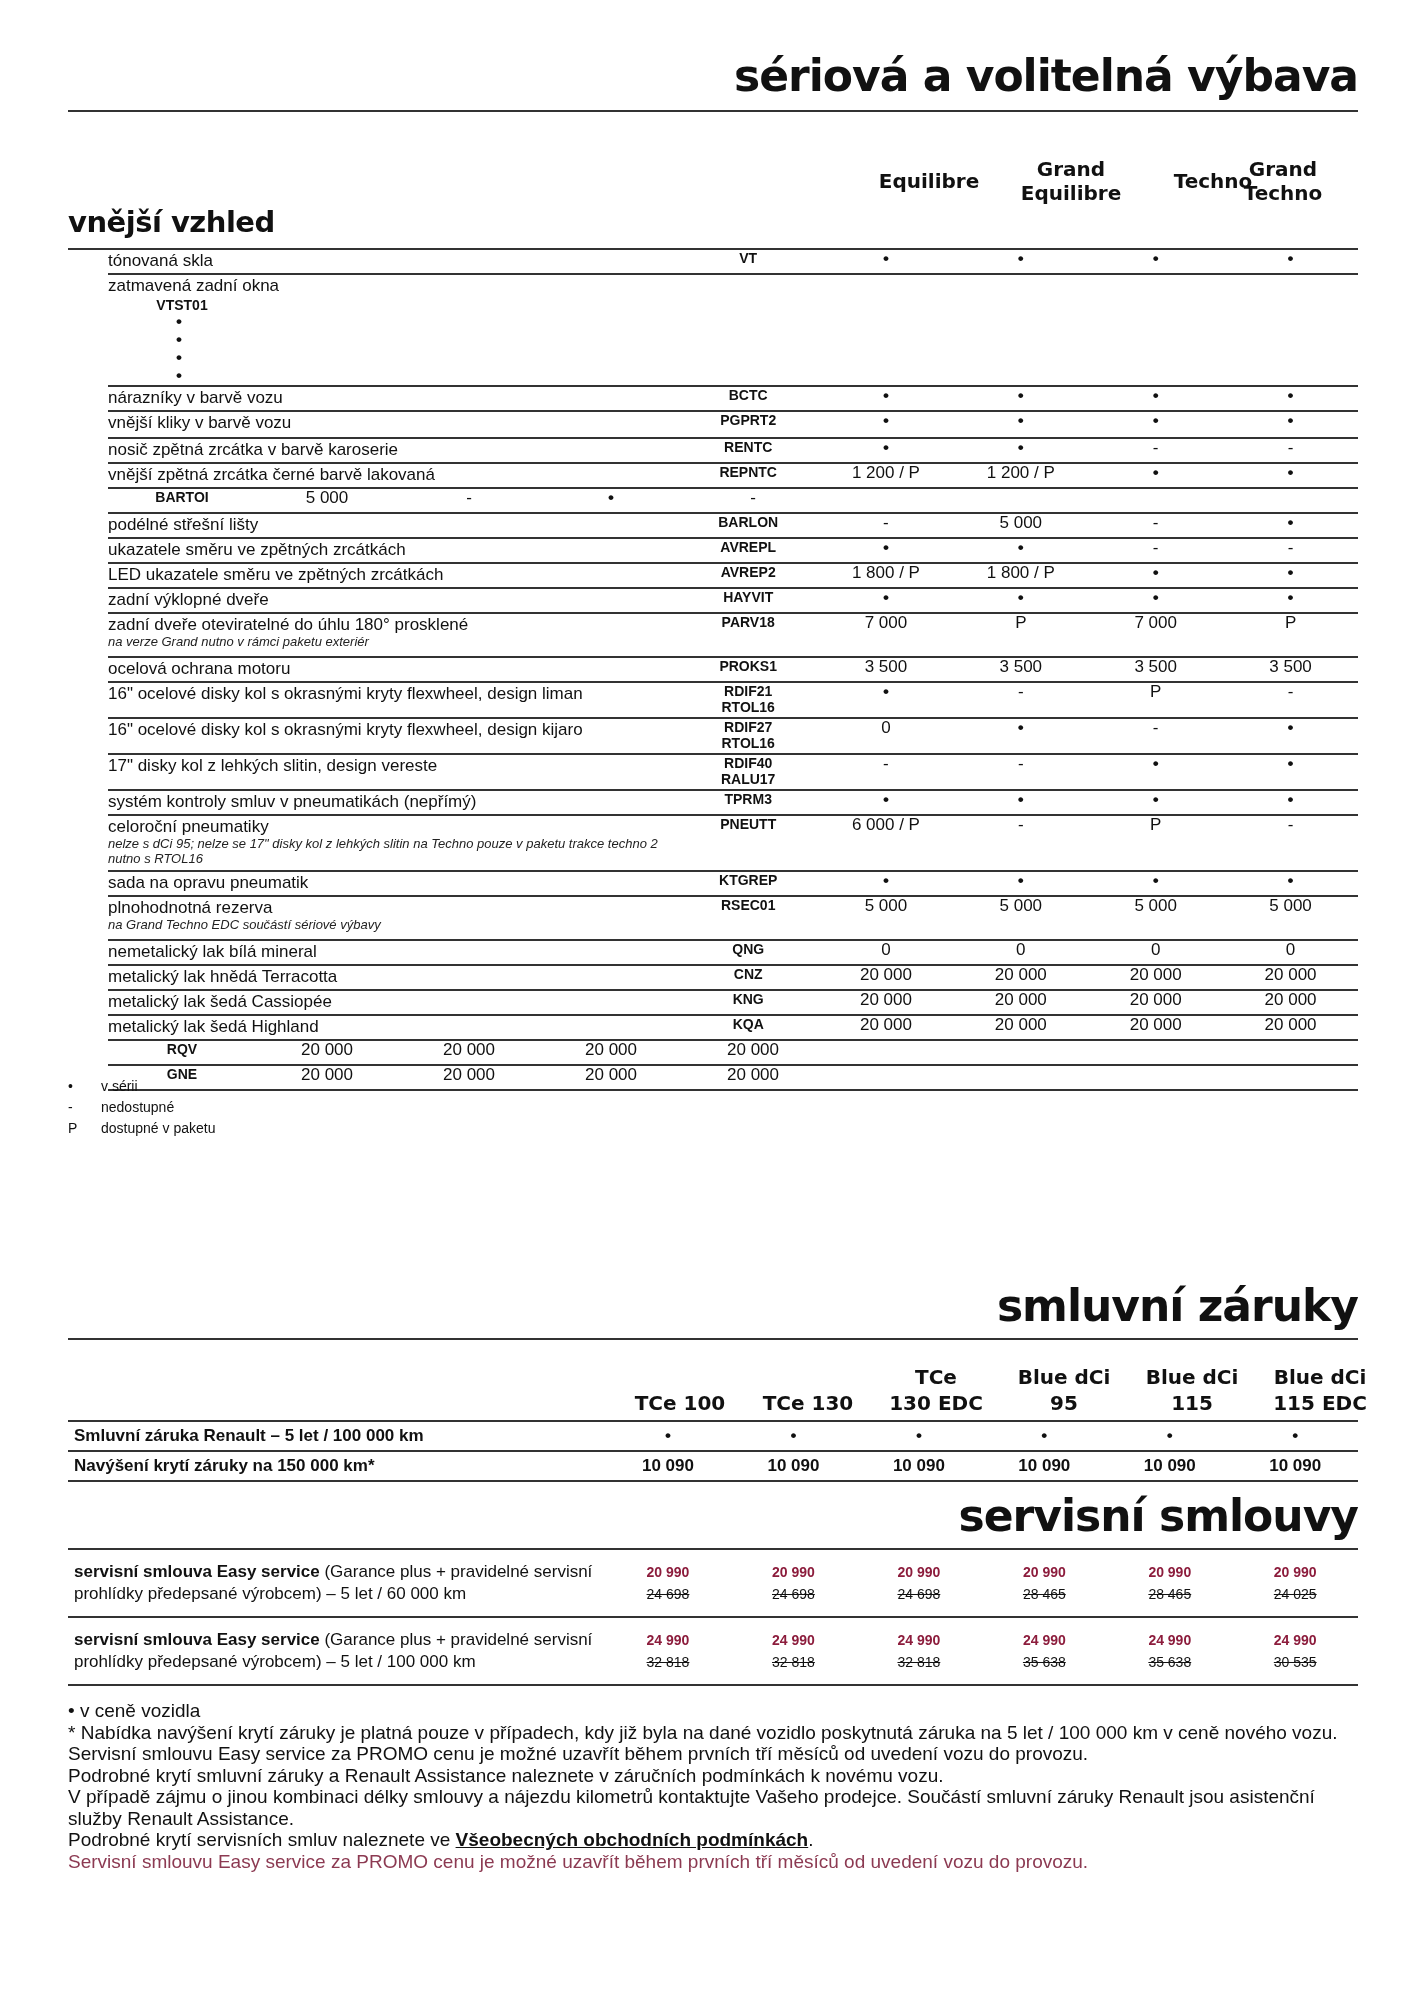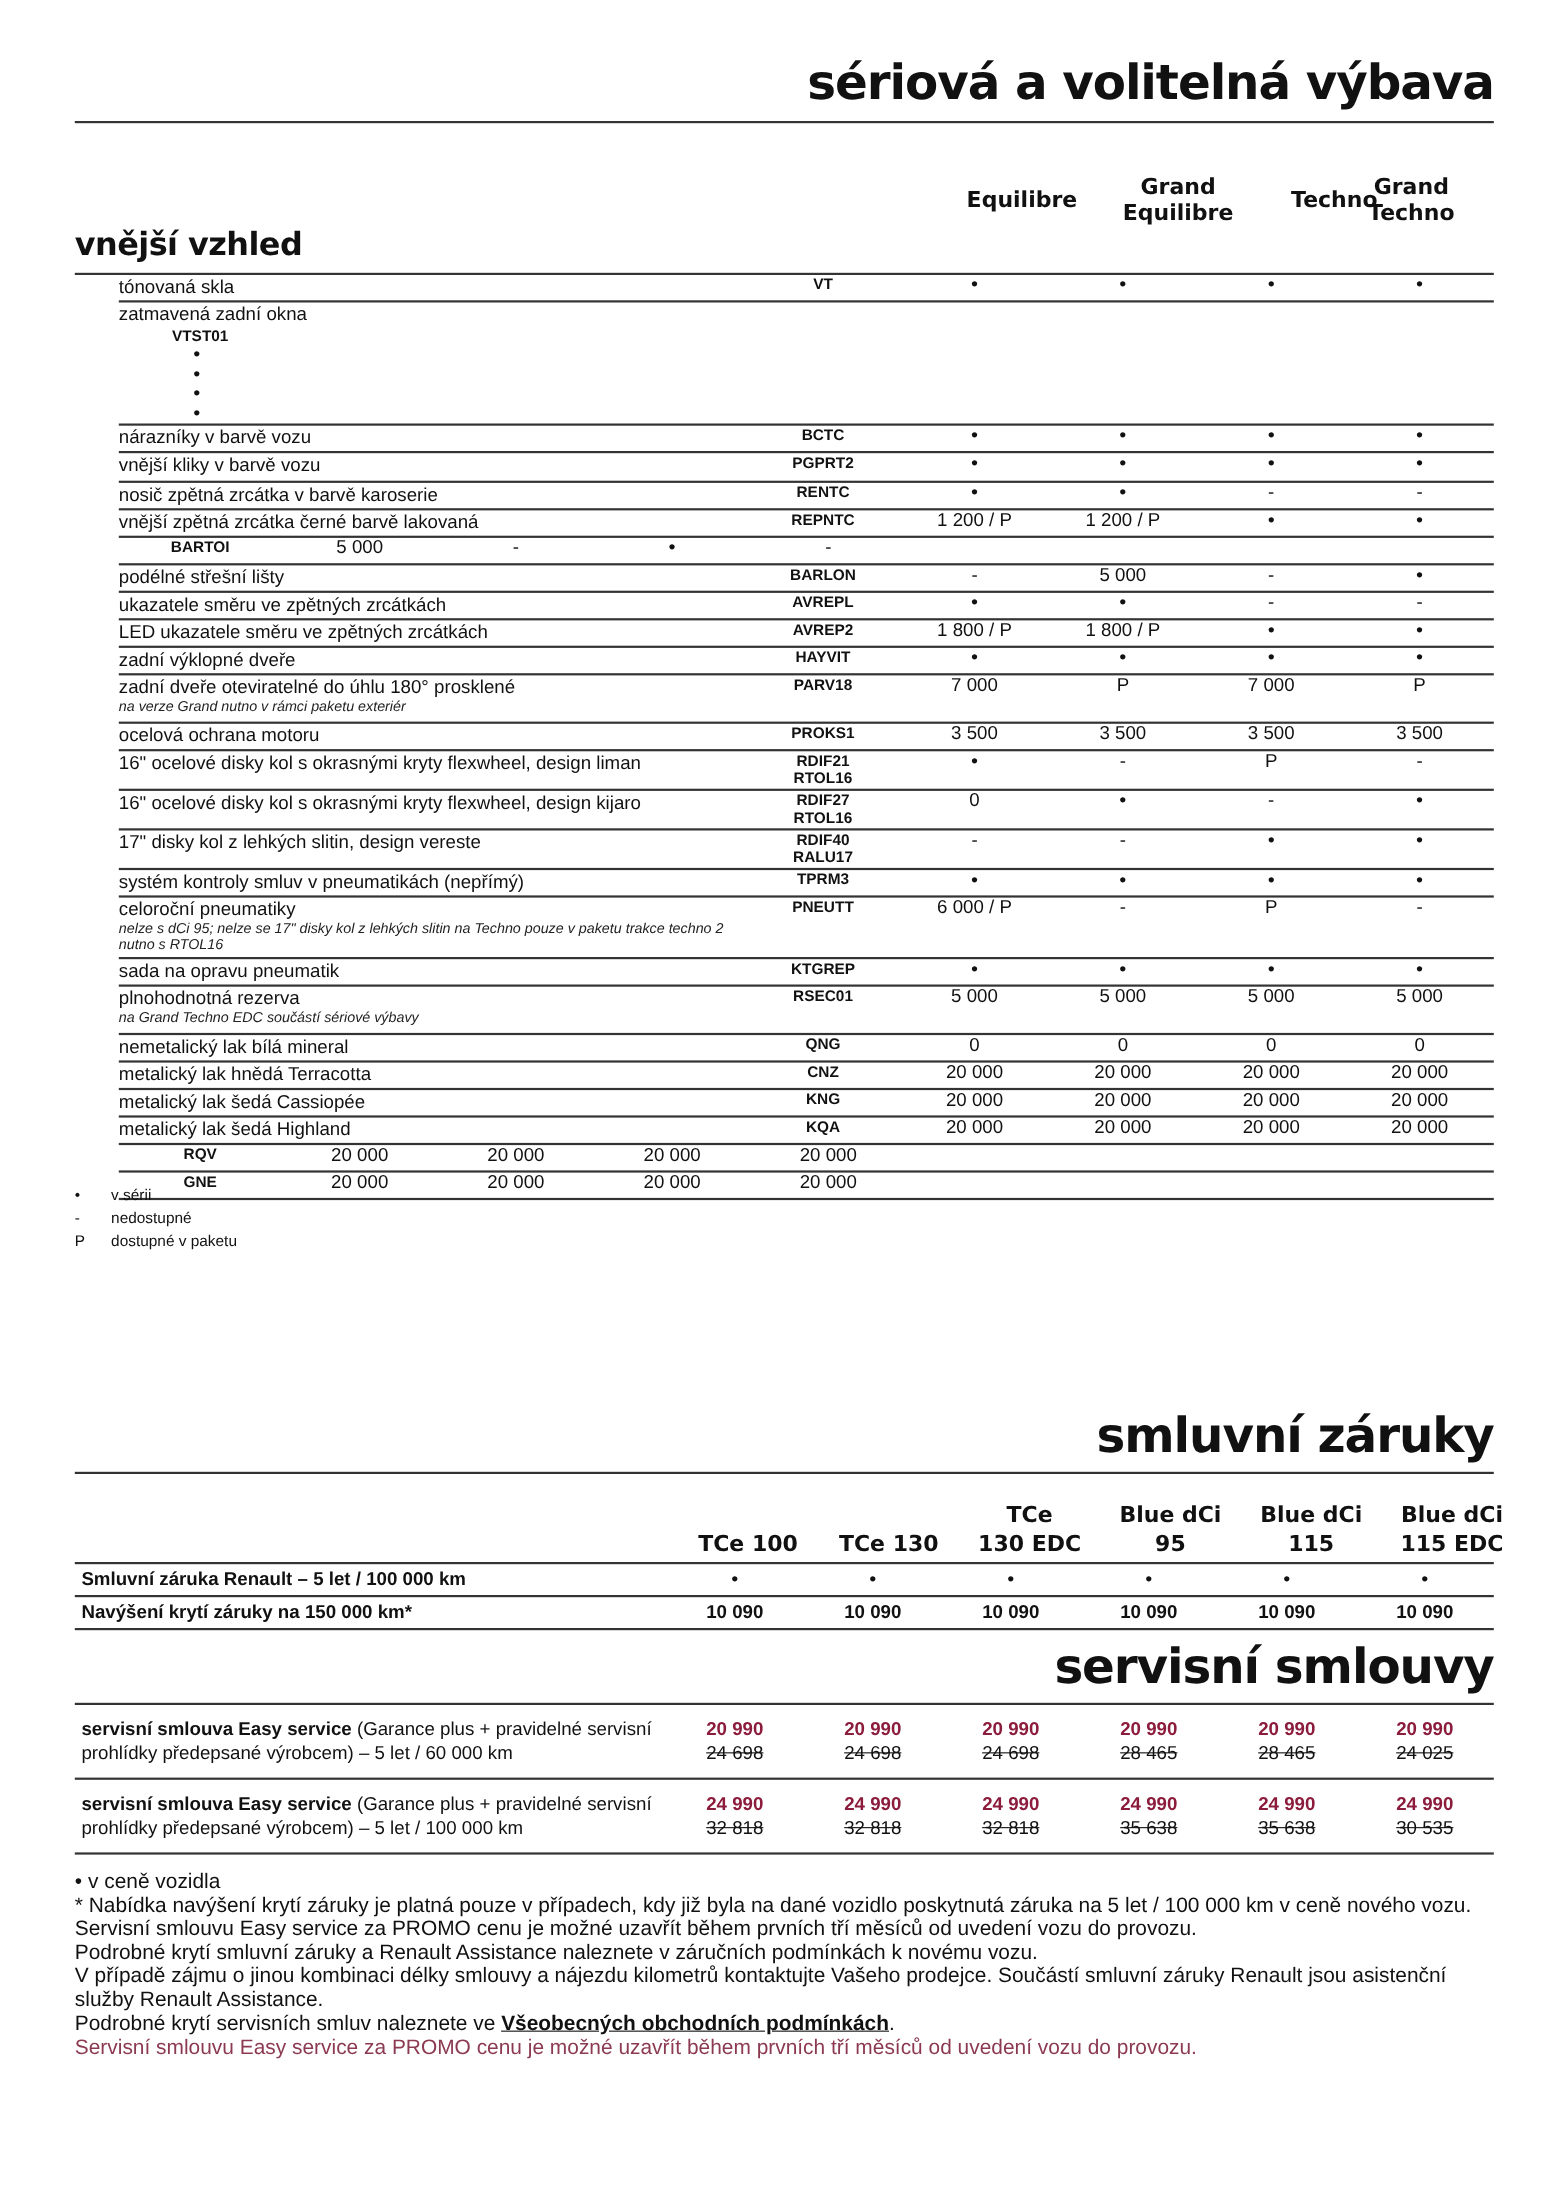--- a/index.html
+++ b/index.html
@@ -62,21 +62,21 @@
     .w-label { width: 548px; padding-left: 6px; }
     .w-val { width: 128px; text-align: center; font-size: 17px; }
 
     
     #service-title { position: absolute; top: 1490px; right: 0; font-size: 44px; }
     #service-rule { position: absolute; top: 1548px; left: 0; width: 1290px; }
     .s-table { position: absolute; top: 1550px; left: 0; width: 1290px; }
     .s-row { display: flex; align-items: center; border-bottom: 2px solid #333; height: 68px; }
     .s-label { width: 548px; padding-left: 6px; font-size: 17px; line-height: 22px; }
     .s-label b { font-weight: bold; }
-    .s-val { width: 128px; text-align: center; line-height: 22px; font-size: 17px; }
+    .s-val { width: 128px; text-align: center; line-height: 22px; font-size: 14px; }
     .s-promo { display: block; color: #8c1c3c; font-weight: bold; }
     .s-old { display: block; text-decoration: line-through; color: #111; }
 
     
     .footnotes { position: absolute; top: 1700px; left: 0; width: 1290px; font-size: 19px; line-height: 21.5px; }
     .footnotes .link { font-weight: bold; text-decoration: underline; }
     .footnotes .promo-note { color: #8c3a52; }
   </style>
 </head>
 <body>

